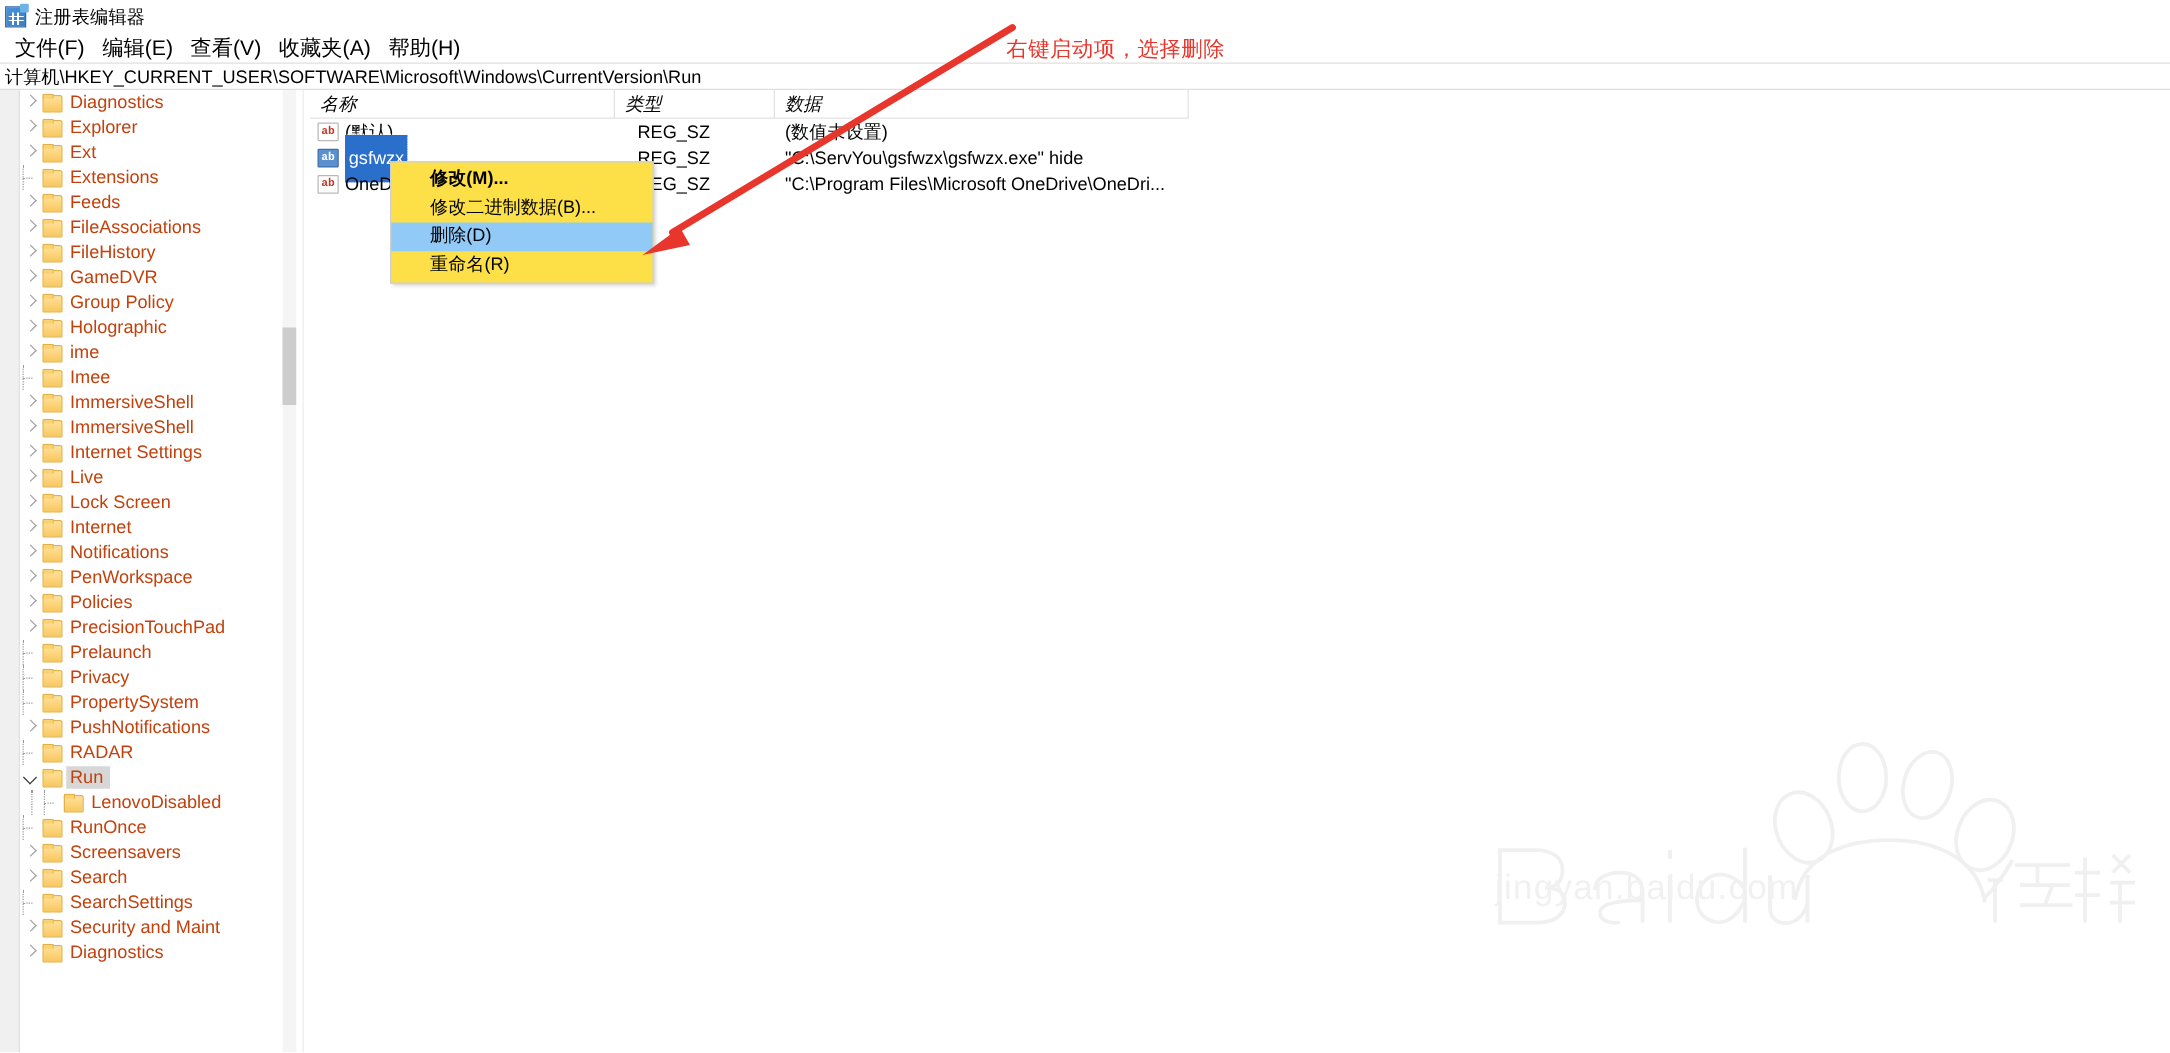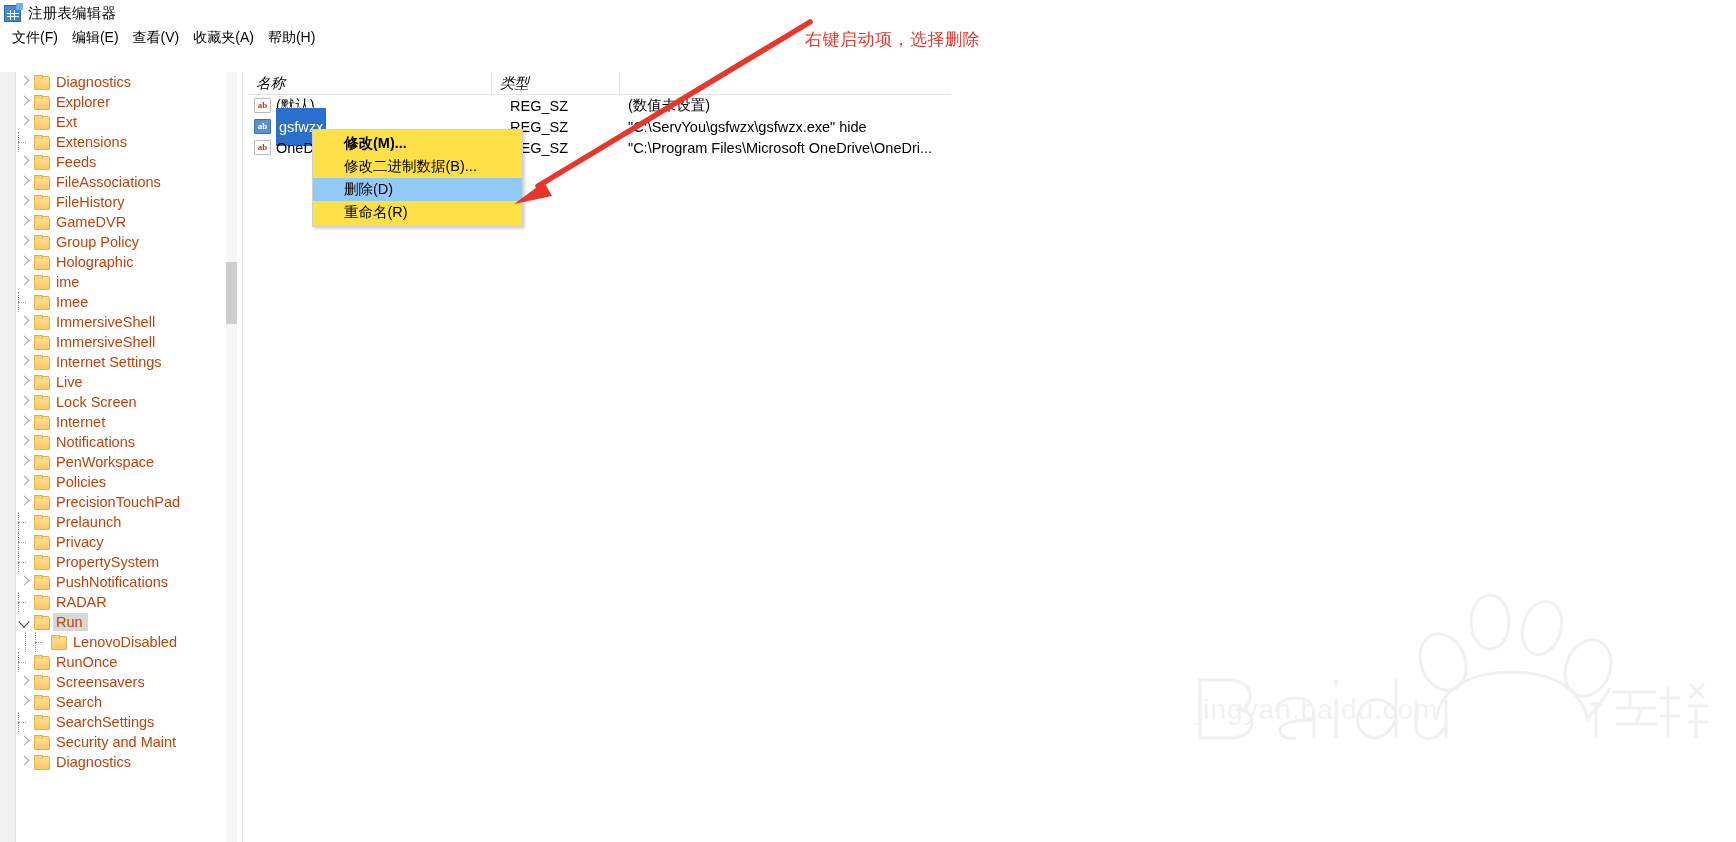--- a/index.html
+++ b/index.html
@@ -45,21 +45,21 @@
     font-size: 14.5px; color: #000000; letter-spacing: 0.2px;
   }
 
   
   .menubar {
     position: absolute; left: 0; top: 26px; width: 1736px; height: 24px;
     display: flex; align-items: center;
     background: #ffffff;
   }
   .menu-item {
-    font-size: 14px; color: #000000;
+    font-size: 17px; color: #000000;
     padding: 2px 6px; margin-right: 2px; cursor: default;
     white-space: nowrap;
   }
   .menu-item:first-child { margin-left: 6px; }
 
   
   .addressbar {
     position: absolute; left: 0; top: 50px; width: 1736px; height: 22px;
     border-top: 1px solid #dfdfdf;
     border-bottom: 1px solid #dfdfdf;
@@ -210,21 +210,21 @@
   .cell-data { flex: 1; padding-left: 8px; }
 
   .ab-icon {
     width: 17px; height: 15px; flex: 0 0 17px; margin-right: 5px;
     position: relative;
     background: #ffffff;
     border: 1px solid #b9b9b9;
     border-radius: 1px;
     display: flex; align-items: center; justify-content: center;
     font-size: 9px; font-weight: bold; color: #c0392b;
-    font-family: Liberation Serif, serif;
+    font-family: Liberation Mono, monospace;
     line-height: 1;
   }
   .ab-icon.selected {
     background: #5a8fd0; border-color: #3f6ea8; color: #ffffff;
   }
   .name-text.selected {
     background: #2a6fc9; color: #ffffff;
     outline: 1px dotted #ffffff;
     padding: 11px 3px;
   }
@@ -296,20 +296,23 @@
   </div>
 
   <div class="menubar">
     <div class="menu-item">文件(F)</div>
     <div class="menu-item">编辑(E)</div>
     <div class="menu-item">查看(V)</div>
     <div class="menu-item">收藏夹(A)</div>
     <div class="menu-item">帮助(H)</div>
   </div>
 
+  <div class="addressbar">
+    <div class="address-text">计算机\HKEY_CURRENT_USER\SOFTWARE\Microsoft\Windows\CurrentVersion\Run</div>
+  </div>
 
   <div class="main">
 
     <div class="tree-pane">
       <div class="tree-scroll-left"></div>
       <div class="tree-list" id="tree-list">
           <div class="tree-row">
             <span class="chev closed"></span>
             <span class="folder"></span>
             <span class="tree-label">Diagnostics</span>
@@ -490,20 +493,21 @@
       <div class="tree-scrollbar">
         <div class="tree-thumb"></div>
       </div>
       <div class="tree-splitter"></div>
     </div>
 
     <div class="list-pane">
       <div class="col-header">
         <div class="col c1">名称</div>
         <div class="col c2">类型</div>
+        <div class="col c3">数据</div>
       </div>
       <div class="rows" id="value-rows">
           <div class="row">
             <div class="cell-name">
               <span class="ab-icon">ab</span>
               <span class="name-text">(默认)</span>
             </div>
             <div class="cell-type">REG_SZ</div>
             <div class="cell-data">(数值未设置)</div>
           </div>

